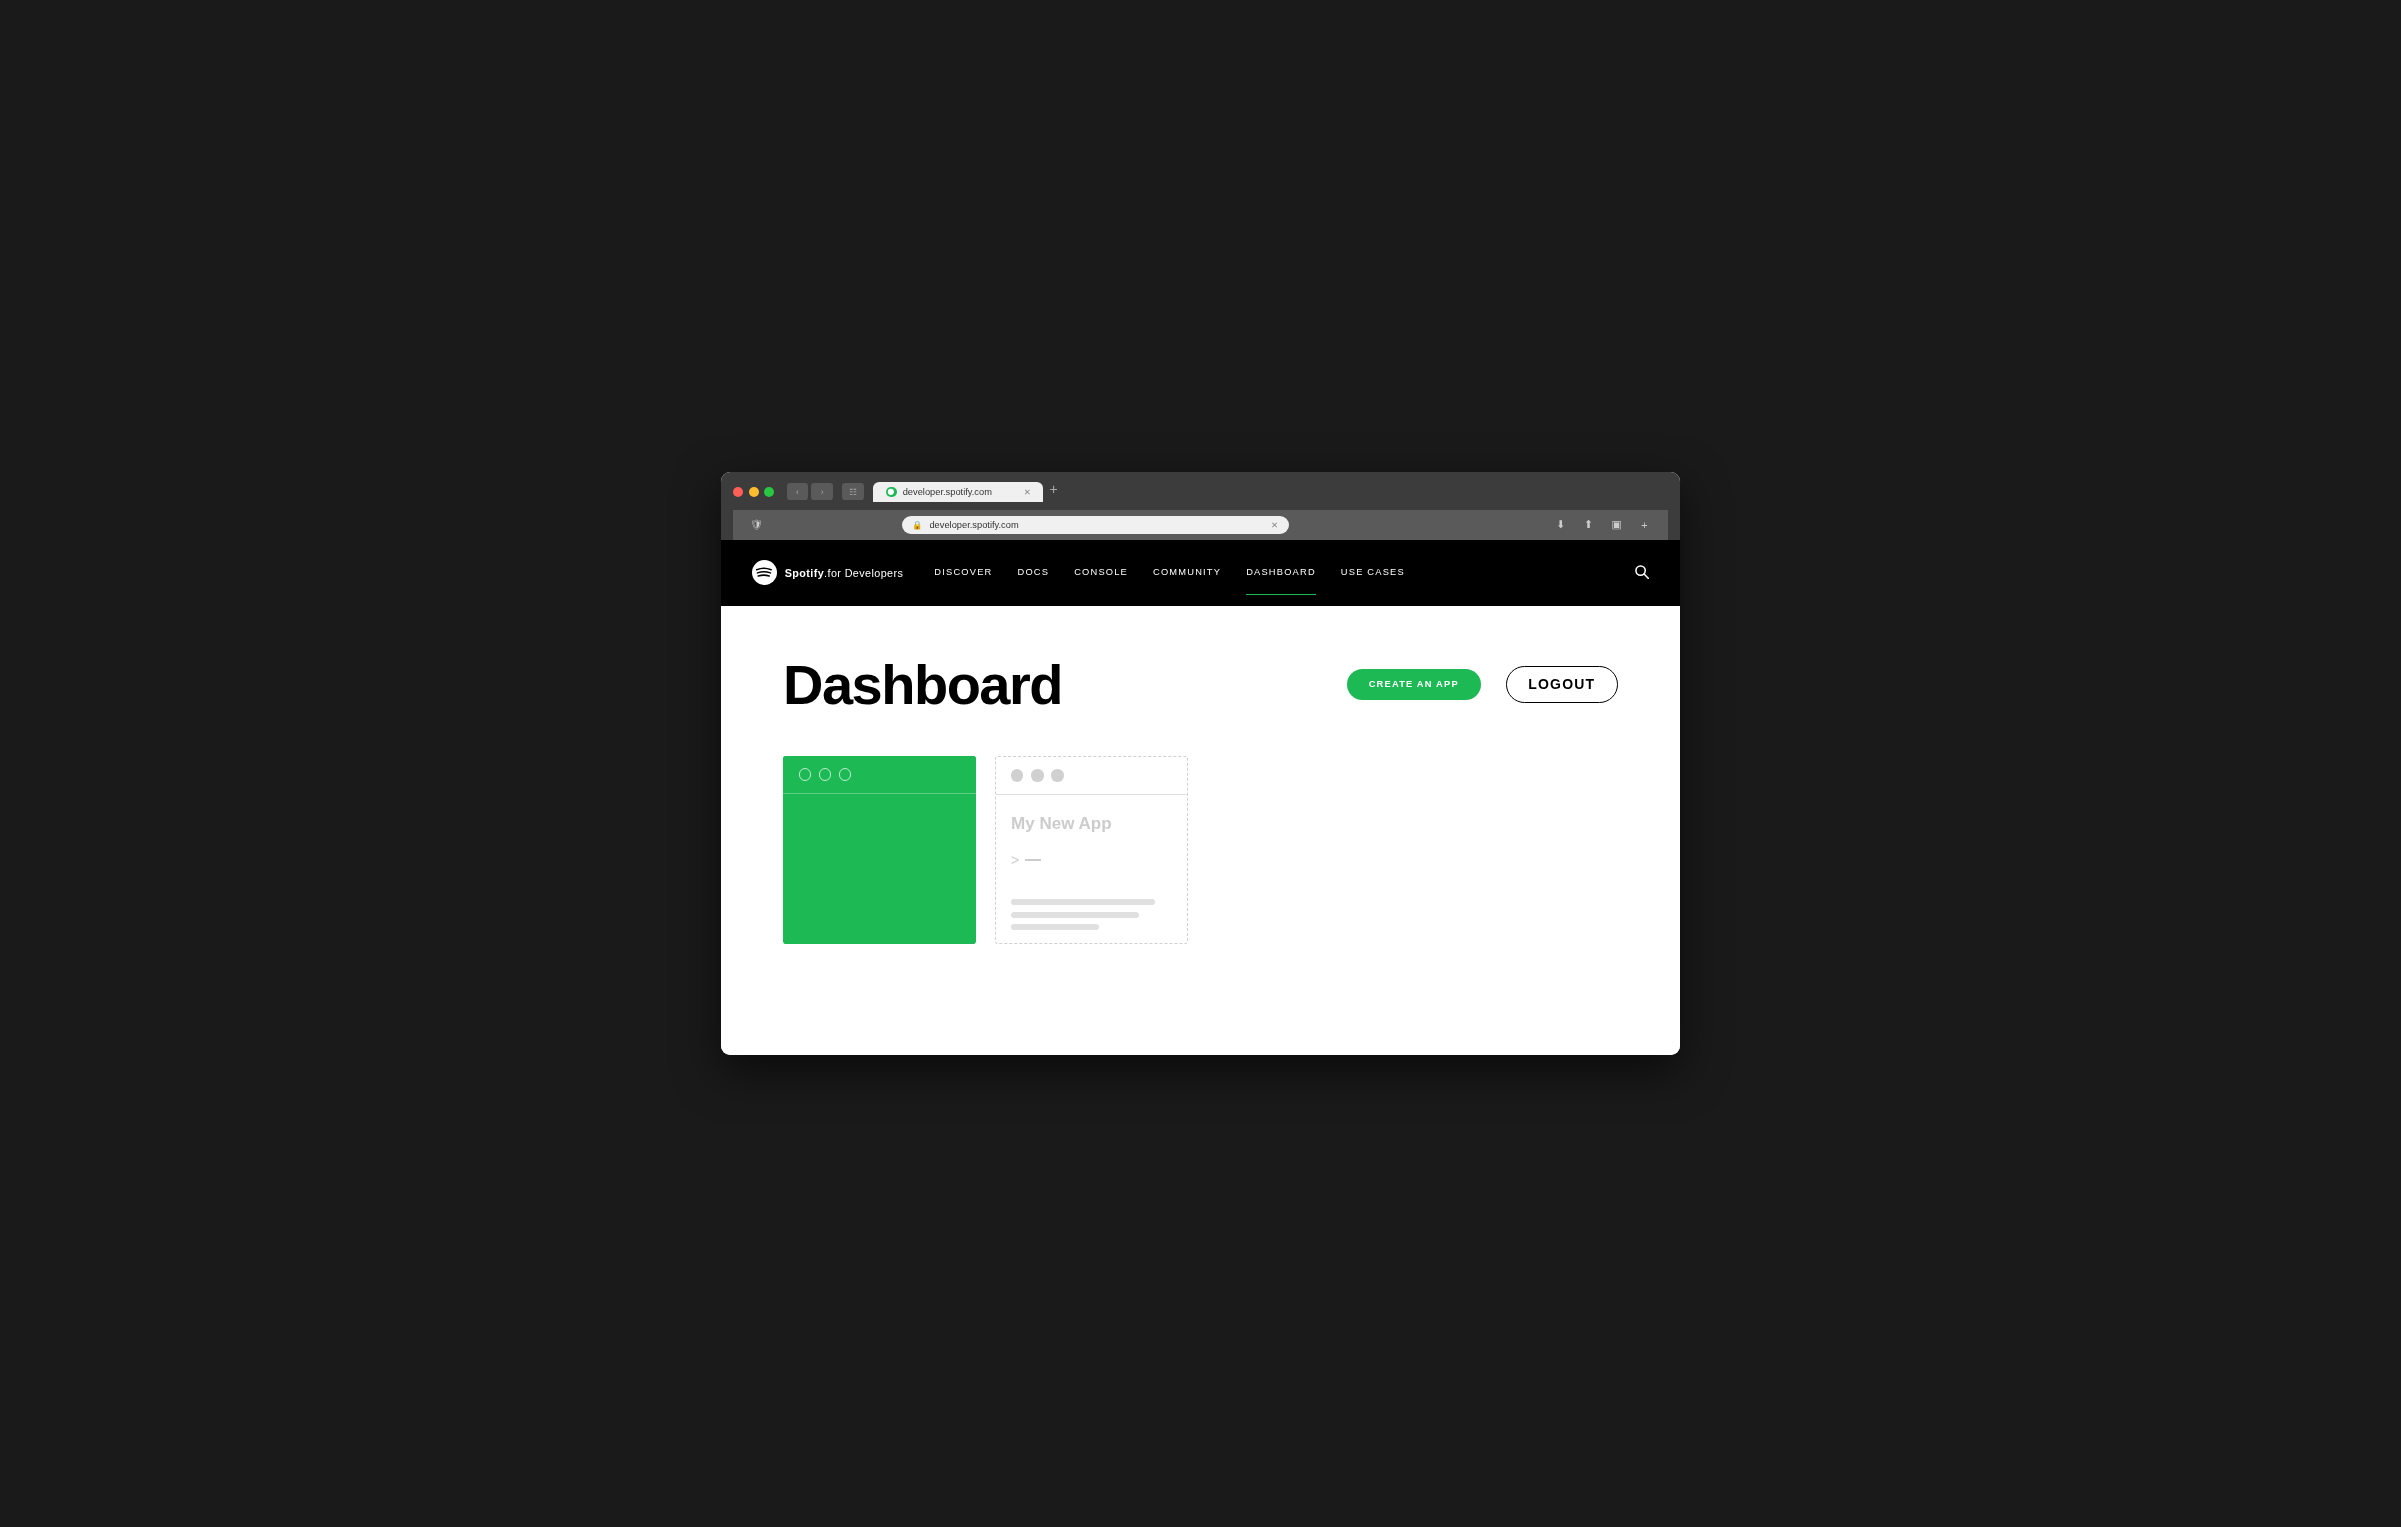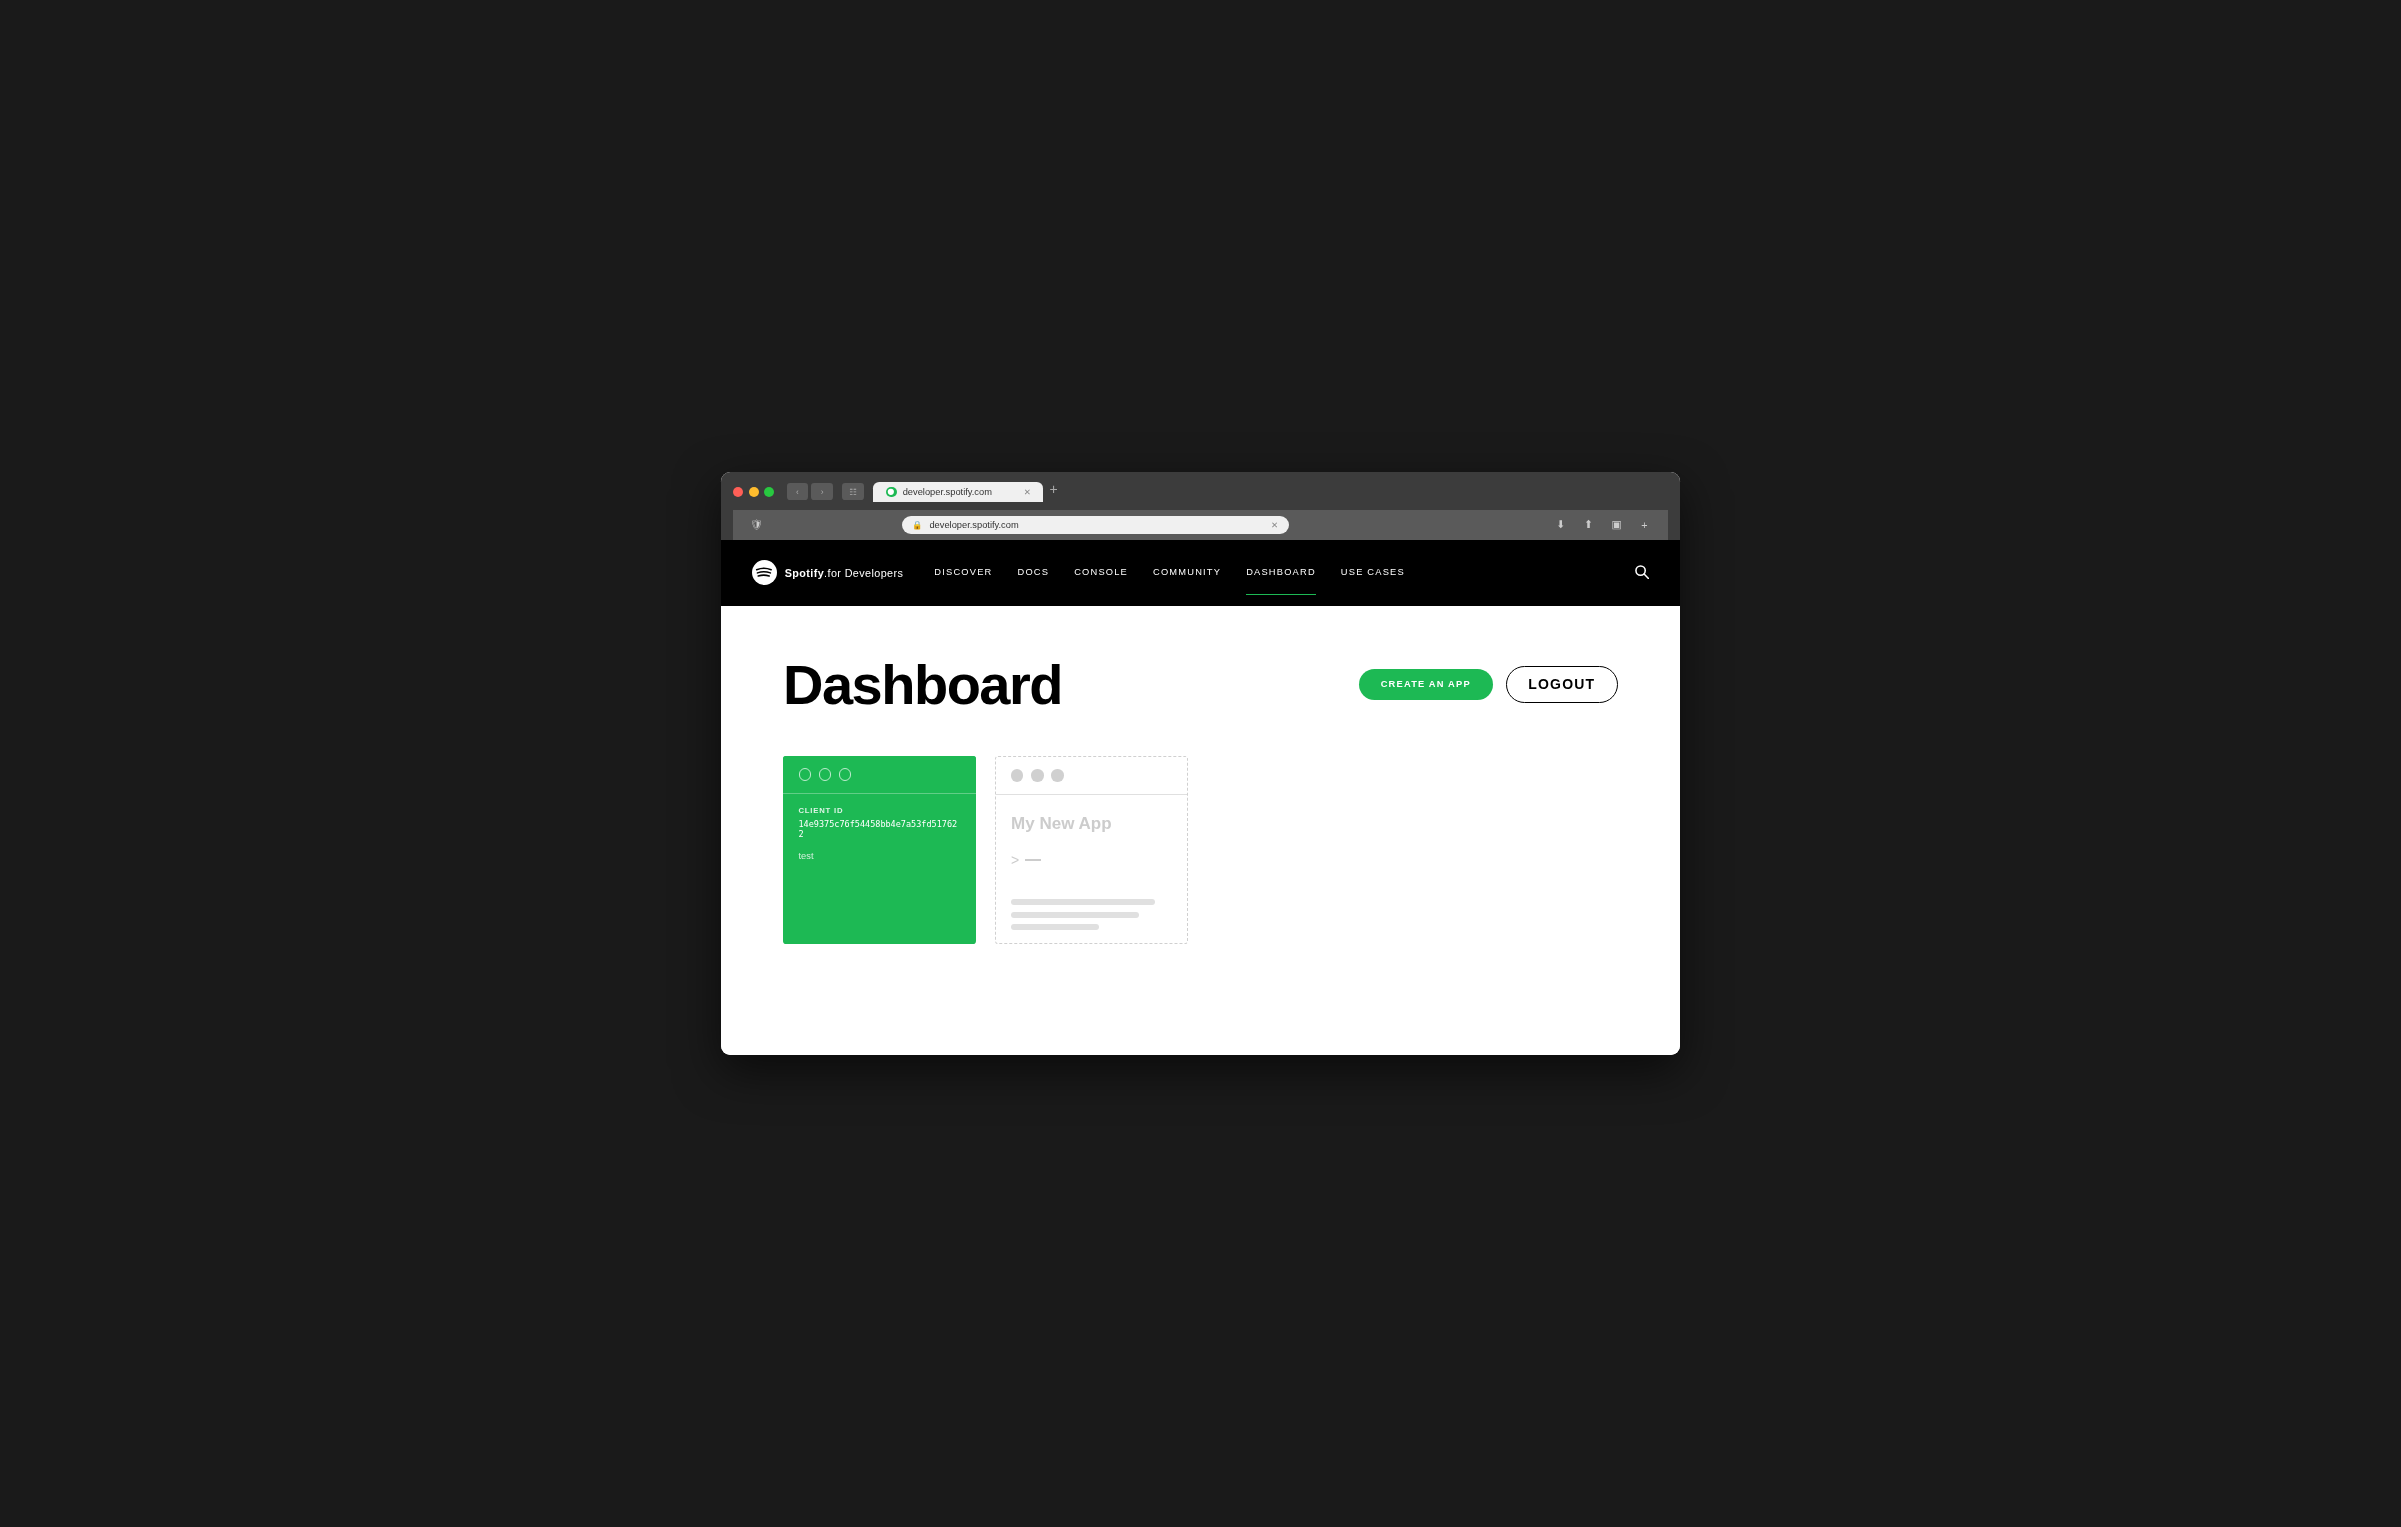--- a/index.html
+++ b/index.html
@@ -236,21 +236,21 @@
 
     .dashboard-title {
       font-size: 56px;
       font-weight: 900;
       color: #000;
       letter-spacing: -1.5px;
     }
 
     .header-buttons {
       display: flex;
-      gap: 13px;
+      gap: 25px;
       align-items: center;
     }
 
     .btn-create-app {
       background: #1db954;
       color: #fff;
       border: none;
       border-radius: 39px;
       padding: 10.8px 21.7px;
       font-size: 9.3px;
@@ -494,25 +494,20 @@
         </div>
       </div>
 
       <div class="apps-grid">
 
         <div class="app-card-real">
           <div class="app-card-header">
             <div class="card-dot"></div>
             <div class="card-dot"></div>
             <div class="card-dot"></div>
-          </div>
-          <div class="app-card-footer">
-            <div class="client-id-label">CLIENT ID</div>
-            <div class="client-id-value">14e9375c76f54458bb4e7a53fd517622</div>
-            <div class="app-tag">test</div>
           </div>
         </div>
 
         <div class="app-card-ghost">
           <div class="ghost-header">
             <div class="ghost-dot"></div>
             <div class="ghost-dot"></div>
             <div class="ghost-dot"></div>
           </div>
           <div class="ghost-body">

